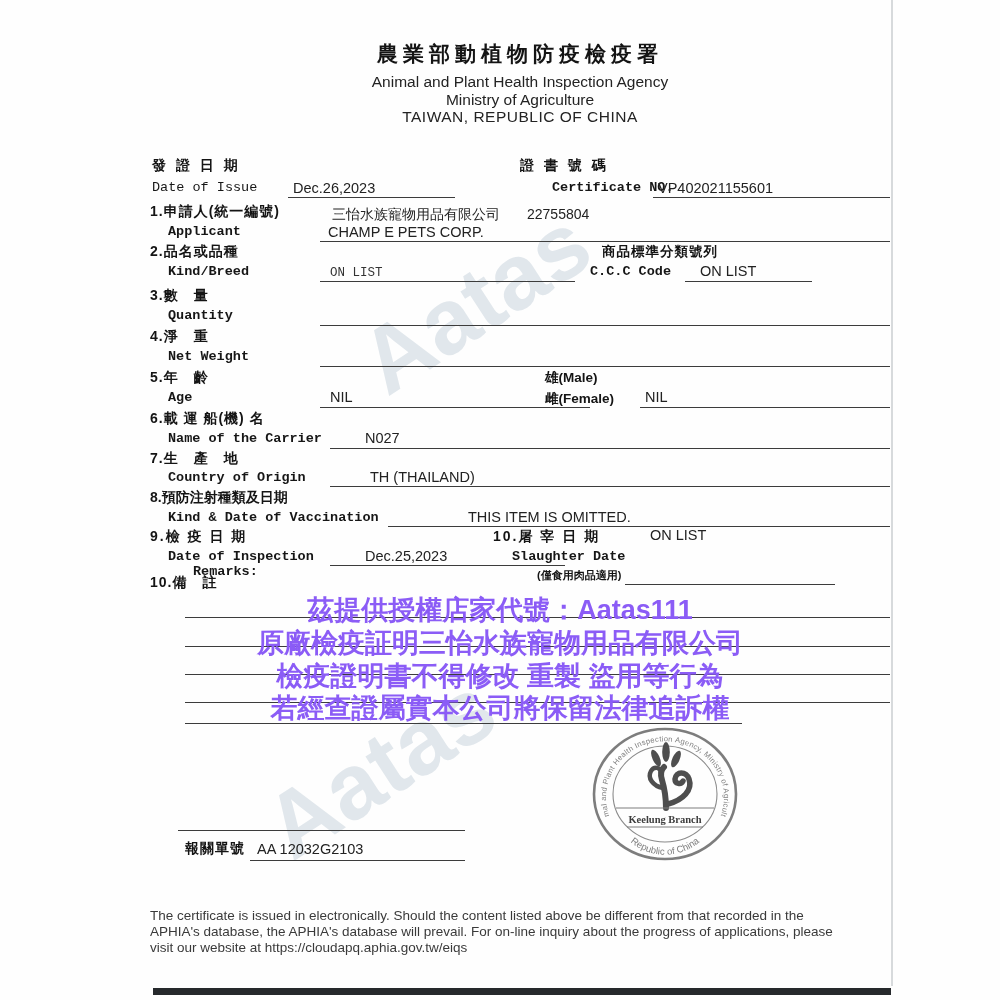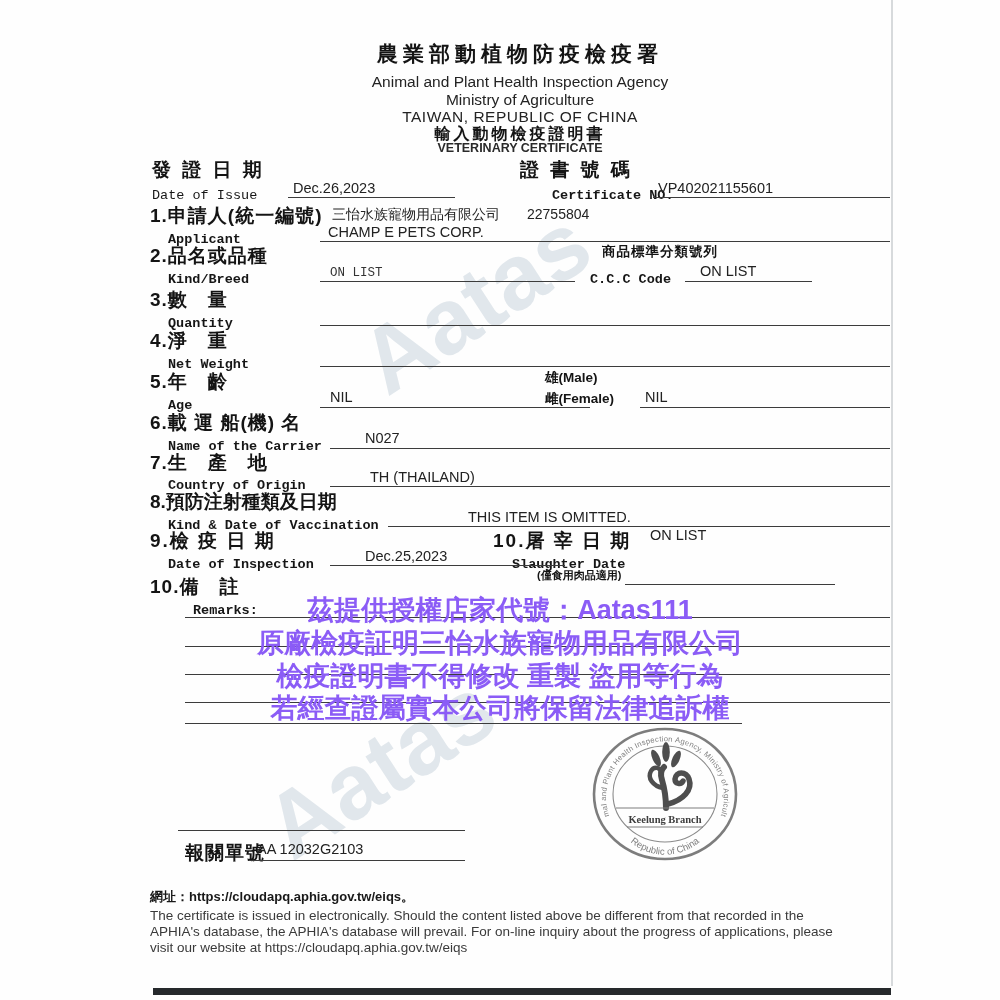--- a/index.html
+++ b/index.html
@@ -1,22 +1,22 @@
 <!DOCTYPE html>
 <html><head>
 <meta charset="utf-8">
 <style>
   html,body{margin:0;padding:0;background:#ffffff;}
   #page{position:relative;width:1000px;height:1000px;background:#fefefe;overflow:hidden;
         font-family:"Liberation Sans",sans-serif;color:#161616;}
   .abs{position:absolute;}
   .zh{font-weight:700;color:#141414;}
-  .zhl{font-weight:700;color:#141414;font-size:19px;letter-spacing:1px;white-space:nowrap;}
+  .zhl{font-weight:700;color:#141414;font-size:14px;letter-spacing:1px;white-space:nowrap;}
   .en{font-family:"Liberation Mono","DejaVu Sans Mono",monospace;font-weight:700;
-      font-size:13.5px;color:#161616;white-space:nowrap;margin-top:8px;}
+      font-size:13.5px;color:#161616;white-space:nowrap;}
   .val{font-family:"Liberation Sans",sans-serif;font-size:14px;color:#222;white-space:nowrap;}
   .valmono{font-family:"Liberation Mono","DejaVu Sans Mono",monospace;font-size:12.5px;color:#333;white-space:nowrap;}
   .line{position:absolute;border-top:1.6px solid #3c3c3c;height:0;}
   .ctr{left:150px;width:740px;text-align:center;}
   .blue-line{position:absolute;left:175px;width:650px;text-align:center;
              font-weight:700;font-size:27px;color:#8b5cf6;white-space:nowrap;z-index:3;}
   .wm{position:absolute;font-size:92px;font-weight:700;color:rgba(168,184,200,0.33);
       transform:rotate(-33deg);white-space:nowrap;z-index:0;pointer-events:none;}
   .hdr-en{font-size:15.5px;color:#232323;}
   .footer-zh{font-weight:700;font-size:13px;color:#181818;white-space:nowrap;}
@@ -28,22 +28,20 @@
 
 <div id="page">
 
   <div class="wm" style="left:350px;top:250px;">Aatas</div>
   <div class="wm" style="left:255px;top:715px;">Aatas</div>
 
   <div class="abs ctr zh content" style="top:40px;font-size:21px;letter-spacing:5px;font-weight:600;">農業部動植物防疫檢疫署</div>
   <div class="abs ctr hdr-en content" style="top:73px;">Animal and Plant Health Inspection Agency</div>
   <div class="abs ctr hdr-en content" style="top:91px;">Ministry of Agriculture</div>
   <div class="abs ctr hdr-en content" style="top:108px;letter-spacing:0.5px;">TAIWAN, REPUBLIC OF CHINA</div>
-  <div class="abs ctr zh content" style="top:124px;font-size:16px;letter-spacing:3px;">輸入動物檢疫證明書</div>
-  <div class="abs ctr content" style="top:141px;font-size:12.5px;font-weight:700;color:#2a2a2a;">VETERINARY CERTIFICATE</div>
 
   <div class="abs zhl content" style="left:152px;top:157px;letter-spacing:3px;">發 證 日 期</div>
   <div class="abs zhl content" style="left:520px;top:157px;letter-spacing:3px;">證 書 號 碼</div>
   <div class="abs en content" style="left:152px;top:180px;font-weight:500;">Date of Issue</div>
   <div class="abs val content" style="left:293px;top:180px;font-size:14.5px;">Dec.26,2023</div>
   <div class="line content" style="left:288px;top:197px;width:167px;"></div>
   <div class="abs en content" style="left:552px;top:180px;font-weight:700;">Certificate NO.</div>
   <div class="abs val content" style="left:658px;top:180px;font-size:14.5px;">VP402021155601</div>
   <div class="line content" style="left:653px;top:197px;width:237px;"></div>
 
@@ -99,21 +97,21 @@
   <div class="abs zhl content" style="left:493px;top:528px;letter-spacing:2px;">10.屠 宰 日 期</div>
   <div class="abs val content" style="left:650px;top:527px;font-size:14.5px;">ON LIST</div>
   <div class="abs en content" style="left:168px;top:549px;">Date of Inspection</div>
   <div class="abs val content" style="left:365px;top:548px;font-size:14.5px;">Dec.25,2023</div>
   <div class="abs en content" style="left:512px;top:549px;">Slaughter Date</div>
   <div class="line content" style="left:330px;top:565px;width:235px;"></div>
   <div class="abs zh content" style="left:537px;top:568px;font-size:11px;">(僅食用肉品適用)</div>
   <div class="line content" style="left:625px;top:584px;width:210px;"></div>
 
   <div class="abs zhl content" style="left:150px;top:574px;">10.備　註</div>
-  <div class="abs en content" style="left:193px;top:595px;">Remarks:</div>
+  <div class="abs en content" style="left:193px;top:564px;">Remarks:</div>
 
   <div class="blue-line" style="top:592px;">茲提供授權店家代號：Aatas111</div>
   <div class="blue-line" style="top:625px;">原廠檢疫証明三怡水族寵物用品有限公司</div>
   <div class="blue-line" style="top:658px;">檢疫證明書不得修改 重製 盜用等行為</div>
   <div class="blue-line" style="top:690px;">若經查證屬實本公司將保留法律追訴權</div>
 
   <div class="line content" style="left:185px;top:617px;width:705px;"></div>
   <div class="line content" style="left:185px;top:646px;width:705px;"></div>
   <div class="line content" style="left:185px;top:674px;width:705px;"></div>
   <div class="line content" style="left:185px;top:702px;width:705px;"></div>
@@ -145,21 +143,20 @@
     <line x1="-49" y1="14" x2="49" y2="14" stroke="#7d7d7d" stroke-width="1.2"></line>
     <line x1="-38" y1="33" x2="38" y2="33" stroke="#7d7d7d" stroke-width="1.2"></line>
     <text y="29" text-anchor="middle" font-size="10.5" font-weight="bold" fill="#3e3e3e" font-family="Liberation Serif, serif">Keelung Branch</text>
   </svg>
 
   <div class="line content" style="left:178px;top:830px;width:287px;"></div>
   <div class="abs zhl content" style="left:185px;top:840px;">報關單號</div>
   <div class="abs val content" style="left:257px;top:841px;font-size:14.5px;">AA 12032G2103</div>
   <div class="line content" style="left:250px;top:860px;width:215px;"></div>
 
-  <div class="abs footer-zh content" style="left:150px;top:888px;">網址：https://cloudapq.aphia.gov.tw/eiqs。</div>
   <div class="abs footer-en content" style="left:150px;top:908px;">The certificate is issued in electronically. Should the content listed above be different from that recorded in the</div>
   <div class="abs footer-en content" style="left:150px;top:924px;">APHIA's database, the APHIA's database will prevail. For on-line inquiry about the progress of applications, please</div>
   <div class="abs footer-en content" style="left:150px;top:940px;">visit our website at https://cloudapq.aphia.gov.tw/eiqs</div>
 
   <div class="abs" style="left:891px;top:0;width:2px;height:986px;background:#d7dadc;"></div>
   <div class="abs" style="left:153px;top:988px;width:738px;height:7px;background:#26292c;"></div>
 
 </div>
 
 </body></html>

